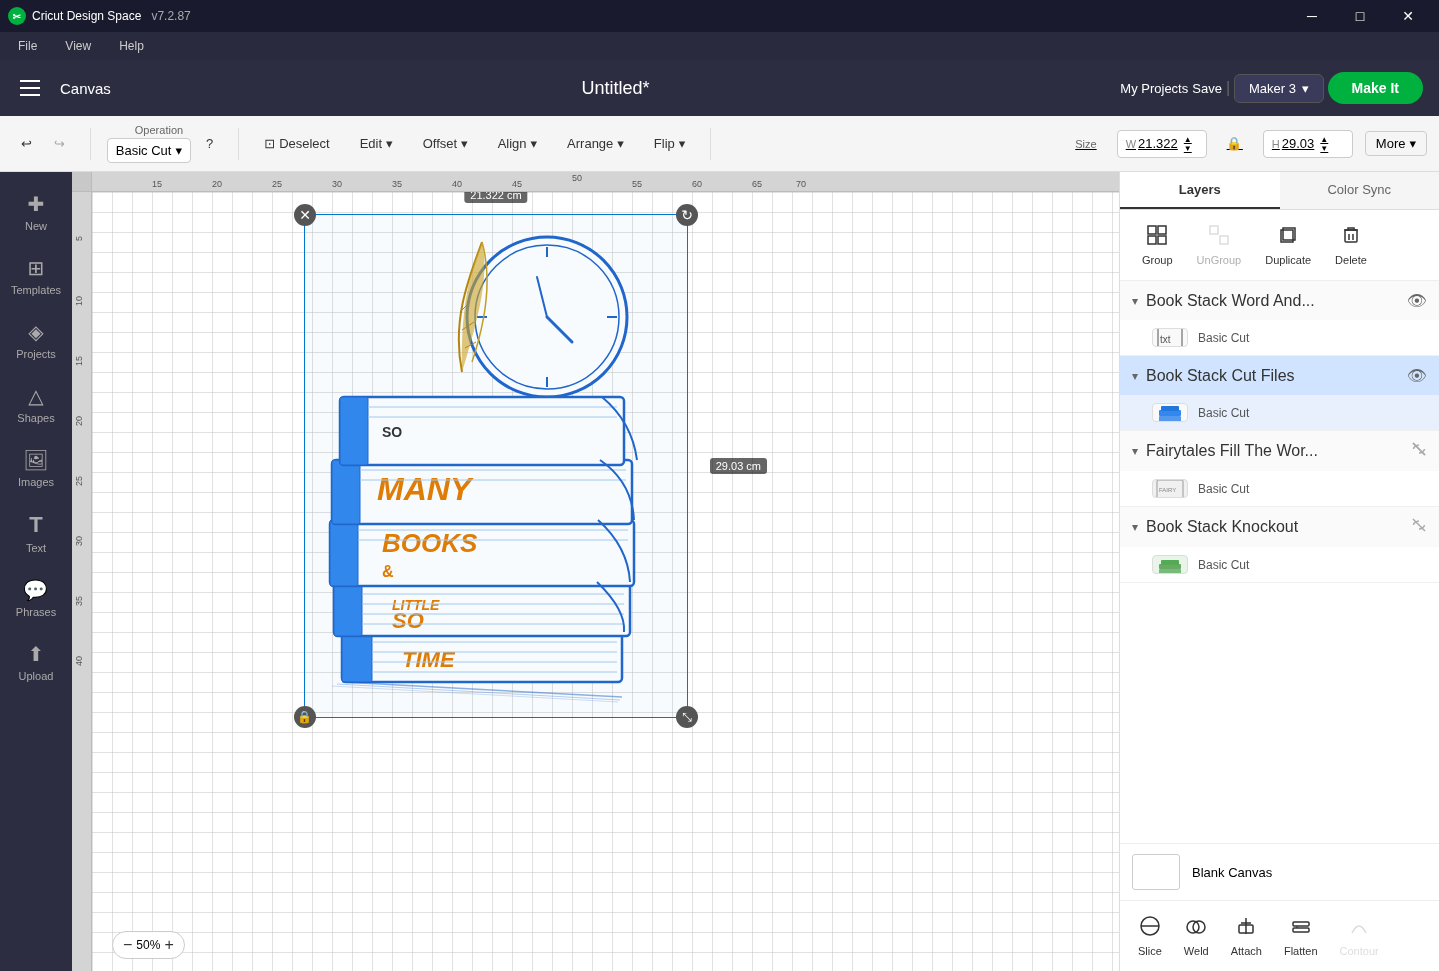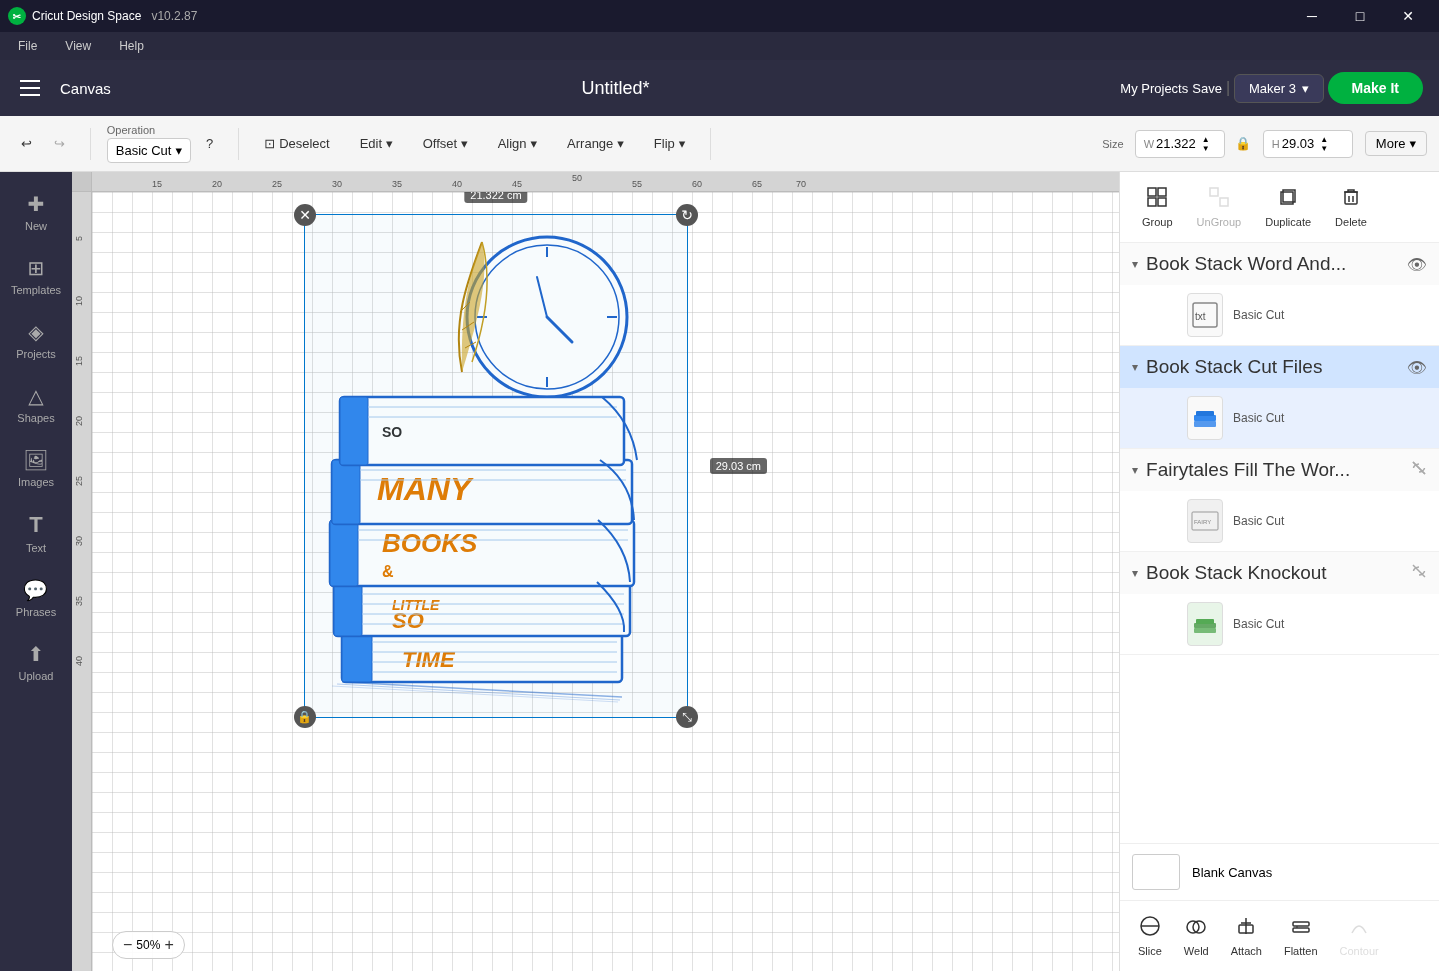--- a/index.html
+++ b/index.html
@@ -97,27 +97,27 @@
     }
     .toolbar .undo-redo { display: flex; gap: 4px; }
     .toolbar .tool-btn {
       background: none; border: 1px solid transparent; padding: 4px 8px;
       border-radius: 4px; cursor: pointer; color: #333; font-size: 13px;
       display: flex; align-items: center; gap: 4px;
     }
     .toolbar .tool-btn.disabled { opacity: 0.4; cursor: default; }
     .toolbar .divider { width: 1px; height: 32px; background: #ddd; margin: 0 4px; }
     .toolbar .operation-group { display: flex; align-items: center; gap: 6px; }
-    .toolbar .op-label { font-size: 11px; color: #666; }
+    .toolbar .op-label { font-size: 11px; color: #666; margin-left: 28px; }
     .toolbar .op-select {
       display: flex; align-items: center; gap: 4px;
       border: 1px solid #ccc; border-radius: 4px; padding: 4px 8px;
       background: white; cursor: pointer; font-size: 13px;
     }
-    .toolbar .size-group { display: flex; align-items: center; gap: 11px; margin-left: auto; }
+    .toolbar .size-group { display: flex; align-items: center; gap: 20px; margin-left: auto; text-decoration: underline; }
     .toolbar .size-label { font-size: 11px; color: #666; }
     .toolbar .size-input {
       display: flex; align-items: center; gap: 2px;
       border: 1px solid #ccc; border-radius: 4px; padding: 4px 8px;
       background: white; font-size: 13px; width: 90px;
     }
     .toolbar .more-btn {
       background: none; border: 1px solid #ccc; padding: 4px 10px;
       border-radius: 4px; cursor: pointer; font-size: 13px;
       display: flex; align-items: center; gap: 4px;
@@ -257,34 +257,33 @@
       overflow-y: auto;
     }
     .layer-group {
       border-bottom: 1px solid #f0f0f0;
     }
     .layer-group-header {
       display: flex; align-items: center; padding: 10px 12px; gap: 8px;
       cursor: pointer; background: #fafafa;
     }
     .layer-expand { font-size: 12px; color: #666; }
-    .layer-group-name { flex: 1; font-size: 19px; font-weight: 500; color: #333; }
+    .layer-group-name { flex: 1; font-size: 16px; font-weight: 500; color: #333; }
     .layer-visibility { color: #666; cursor: pointer; font-size: 16px; }
     .layer-child {
       display: flex; align-items: center; padding: 8px 12px 8px 32px; gap: 10px;
       background: white;
     }
     .layer-child.selected { background: #e8f0fe; }
     .layer-thumb {
-      width: 36px; height: 44px;
+      width: 36px; height: 19px;
       border: 1px solid #ddd; border-radius: 4px;
       background: #f9f9f9;
       display: flex; align-items: center; justify-content: center;
       overflow: hidden;
-      margin-left: 35px;
     }
     .layer-child-name { font-size: 12px; color: #555; }
 
     
     .blank-canvas-row {
       padding: 10px 12px;
       display: flex; align-items: center; gap: 12px;
       border-top: 1px solid #eee;
     }
     .blank-canvas-thumb {
@@ -311,21 +310,21 @@
       position: absolute;
     }
   </style>
 </head>
 <body>
 
 <div class="title-bar">
   <div class="app-logo">
     <div class="logo-icon">✂</div>
     <span>Cricut Design Space</span>
-    <span style="color:#aaa; margin-left:4px;">v10.2.87</span>
+    <span style="color:#aaa; margin-left:4px;">v7.2.87</span>
   </div>
   <div class="window-controls">
     <button class="win-btn">─</button>
     <button class="win-btn">□</button>
     <button class="win-btn close">✕</button>
   </div>
 </div>
 
 <div class="menu-bar">
   <span>File</span>
@@ -580,20 +579,24 @@
 
     <div class="zoom-controls">
       <button class="zoom-btn">−</button>
       <span>50%</span>
       <button class="zoom-btn">+</button>
     </div>
   </div>
 
   <div class="right-panel">
 
+    <div class="panel-tabs">
+      <div class="panel-tab active">Layers</div>
+      <div class="panel-tab">Color Sync</div>
+    </div>
 
     <div class="layer-toolbar">
       <button class="layer-tool-btn">
         <span class="lt-icon">
           <svg width="22" height="22" viewBox="0 0 22 22">
               <rect x="2" y="2" width="8" height="8" fill="none" stroke="#333" stroke-width="1.5"></rect>
               <rect x="12" y="2" width="8" height="8" fill="none" stroke="#333" stroke-width="1.5"></rect>
               <rect x="2" y="12" width="8" height="8" fill="none" stroke="#333" stroke-width="1.5"></rect>
               <rect x="12" y="12" width="8" height="8" fill="none" stroke="#333" stroke-width="1.5"></rect>
             </svg>

